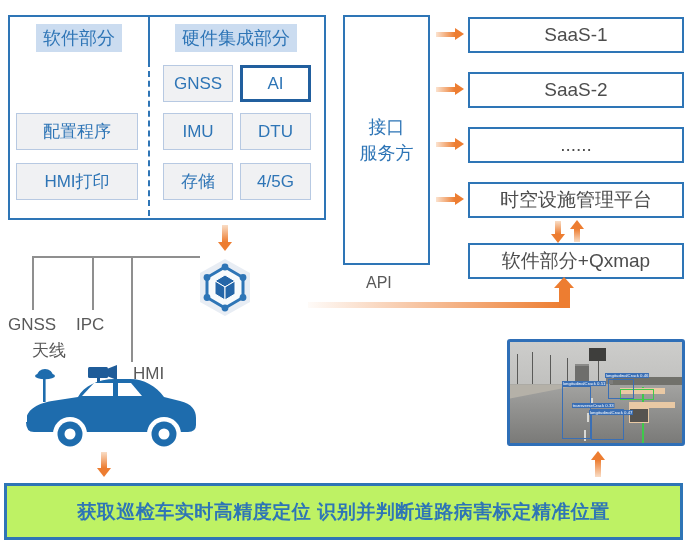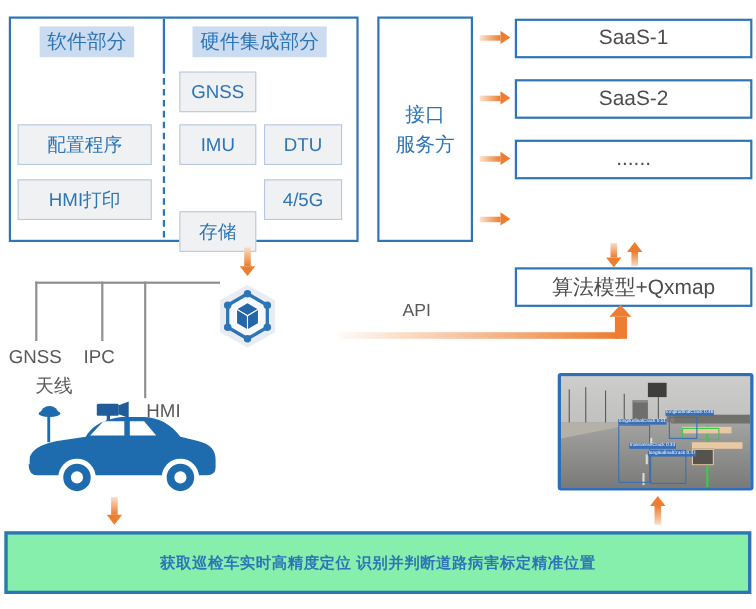--- a/index.html
+++ b/index.html
@@ -12,21 +12,21 @@
   .colhead { position:absolute; top:7px; height:28px; text-align:center; }
   .colhead span { display:inline-block; background:#cbdcf0; color:#2e75b6;
                   font-size:18px; padding:2px 7px; }
   .div-solid { position:absolute; left:138px; top:0; height:44px; border-left:2px solid #2e75b6; }
   .div-dash  { position:absolute; left:138px; top:44px; height:155px; border-left:2px dashed #2e75b6; }
   .item { position:absolute; height:37px; background:#f0f1f3; border:1.5px solid #b7c9e2;
           color:#2e75b6; font-size:17px; display:flex; align-items:center; justify-content:center; }
   .item.ai { background:#ffffff; border:3px solid #215f9e; }
 
   
-  .ifacebox { position:absolute; left:343px; top:15px; width:87px; height:205px;
+  .ifacebox { position:absolute; left:343px; top:15px; width:87px; height:250px;
               border:2px solid #2e75b6; background:#fff; color:#2e75b6; font-size:18px;
               display:flex; flex-direction:column; align-items:center; justify-content:center;
               line-height:1.45; }
 
   
   .outbox { position:absolute; left:468px; width:216px; height:36px;
             border:2px solid #2e75b6; background:#fff; color:#4d4d4d; font-size:19px;
             display:flex; align-items:center; justify-content:center; }
 
   
@@ -52,22 +52,22 @@
   .api-label { position:absolute; left:366px; top:274px; color:#595959; font-size:16px; }
 
   
   .gline { position:absolute; background:#8f8f8f; }
   .glabel { position:absolute; color:#595959; font-size:17px; }
   .edge-label { position:absolute; left:116px; top:320px; width:118px; text-align:center;
                 color:#2e75b6; font-size:16px; }
 
   
   .banner { position:absolute; left:4px; top:483px; width:679px; height:57px;
-            border:3px solid #2e75b6; background:#86efac; display:flex; align-items:center;
-            justify-content:center; color:#2e75b6; font-size:14px; font-weight:bold;
+            border:3px solid #2e75b6; background:#bef264; display:flex; align-items:center;
+            justify-content:center; color:#2e75b6; font-size:19px; font-weight:bold;
             letter-spacing:0.5px; }
 
   
   .photo { position:absolute; left:507px; top:339px; width:178px; height:107px;
            border:3px solid #2f6fb7; border-radius:3px; overflow:hidden; background:#bdbdbb; }
   .ph { position:absolute; }
   .sky { left:0; top:0; width:100%; height:44%; background:linear-gradient(#cdcdcb,#c0c0be); }
   .ground { left:0; top:42%; width:100%; height:58%; background:linear-gradient(#a3a3a1,#7a7a78); }
   .shoulder { left:0; top:42%; width:42%; height:14%; background:#b5b1a8; clip-path:polygon(0 0,100% 0,0 100%); }
   .trees { left:58%; top:35%; width:42%; height:8%; background:#71716b; }
@@ -98,35 +98,37 @@
     <div class="colhead" style="left:0;width:138px;">
       <span>软件部分</span>
     </div>
     <div class="div-solid"></div>
     <div class="div-dash"></div>
 
     <div class="item" style="left:6px;top:146px;width:122px;">HMI打印</div>
     <div class="item" style="left:6px;top:96px;width:122px;">配置程序</div>
 
     <div class="item" style="left:153px;top:48px;width:70px;">GNSS</div>
+    <div class="item ai" style="left:230px;top:48px;width:71px;">AI</div>
     <div class="item" style="left:230px;top:96px;width:71px;">DTU</div>
     <div class="item" style="left:153px;top:96px;width:70px;">IMU</div>
-    <div class="item" style="left:153px;top:146px;width:70px;margin-top:29px;">存储</div>
+    <div class="item" style="left:153px;top:146px;width:70px;">存储</div>
     <div class="item" style="left:230px;top:146px;width:71px;">4/5G</div>
   </div>
 
   <div class="ifacebox">
     <span>接口</span>
     <span>服务方</span>
   </div>
 
   <div class="outbox" style="top:17px;">SaaS-1</div>
   <div class="outbox" style="top:72px;">SaaS-2</div>
   <div class="outbox" style="top:127px;">......</div>
-  <div class="outbox" style="top:243px;">算法模型+Qxmap</div>
+  <div class="outbox" style="top:182px;">时空设施管理平台</div>
+  <div class="outbox" style="top:243px;">软件部分+Qxmap</div>
 
   <div class="arr-right" style="left:436px;top:32px;width:19px;"></div>
   <div class="arr-right" style="left:436px;top:87px;width:19px;"></div>
   <div class="arr-right" style="left:436px;top:142px;width:19px;"></div>
   <div class="arr-right" style="left:436px;top:197px;width:19px;"></div>
 
   <div class="arr-down" style="left:555px;top:221px;height:13px;"></div>
   <div class="arr-up" style="left:574px;top:229px;height:13px;"></div>
 
   <div class="arr-down" style="left:222px;top:225px;height:17px;"></div>

